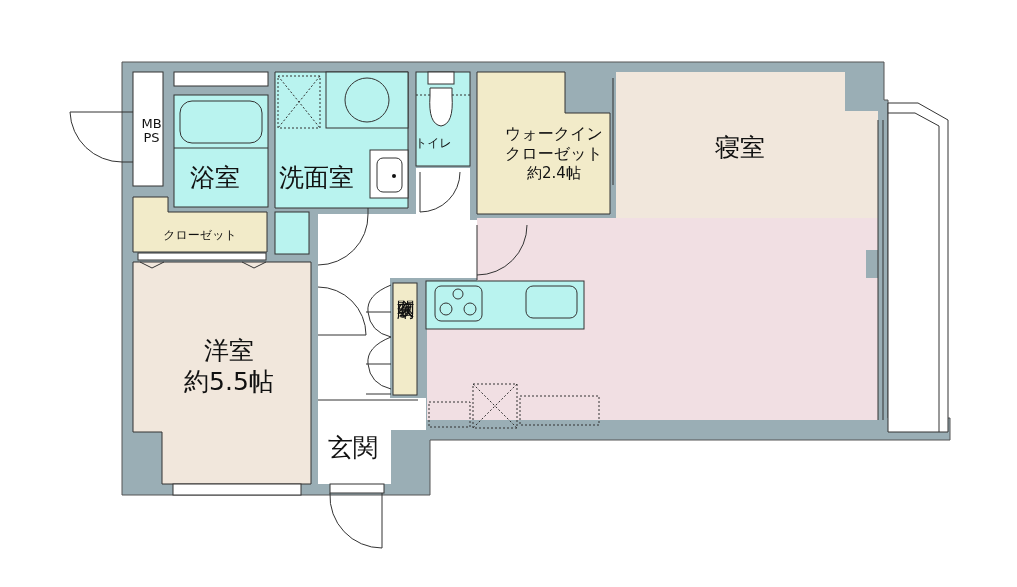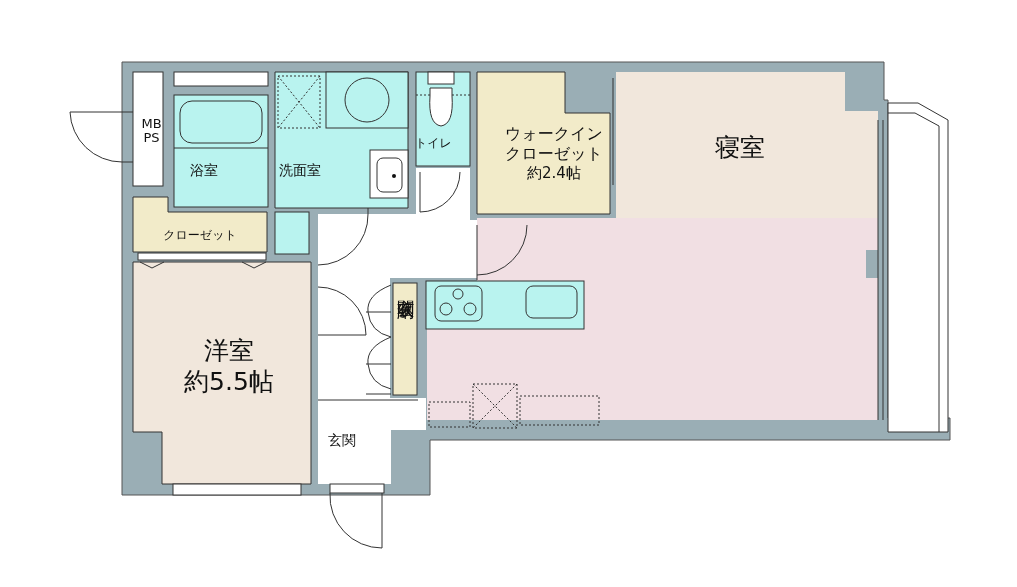--- a/index.html
+++ b/index.html
@@ -1,20 +1,20 @@
 <!DOCTYPE html>
 <html><head>
 <meta charset="utf-8">
 <style>
   html, body { margin:0; padding:0; background:#ffffff; }
   body { width:1017px; height:587px; position:relative; overflow:hidden; font-family:"DejaVu Sans", "Liberation Sans", sans-serif; }
   #plan { position:absolute; left:0; top:0; }
   .lbl { position:absolute; color:#111; text-align:center; white-space:nowrap; line-height:1.25; }
   .lbl.big { font-size:25px; }
-  .lbl.med { font-size:14px; }
+  .lbl.med { font-size:25px; }
   .lbl.sm { font-size:12px; }
   .lbl.xs { font-size:15px; }
   .vert { writing-mode:vertical-rl; font-size:17px; letter-spacing:1px; }
 </style>
 </head>
 <body>
 
 <svg id="plan" width="1017" height="587" viewBox="0 0 1017 587" xmlns="http://www.w3.org/2000/svg">
 
   <g fill="#9aaeb5" stroke="#555" stroke-width="1">

